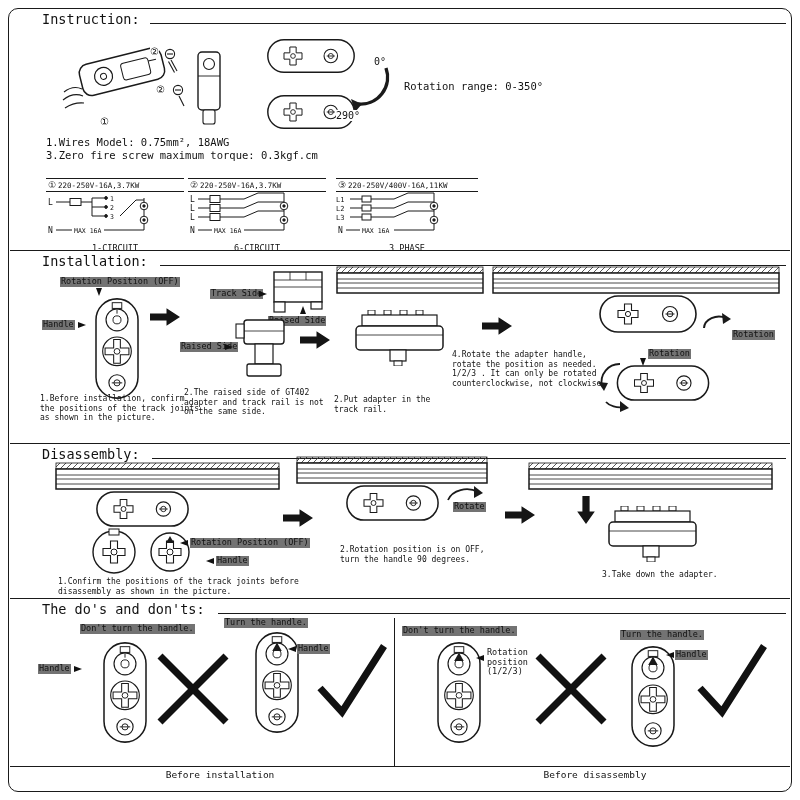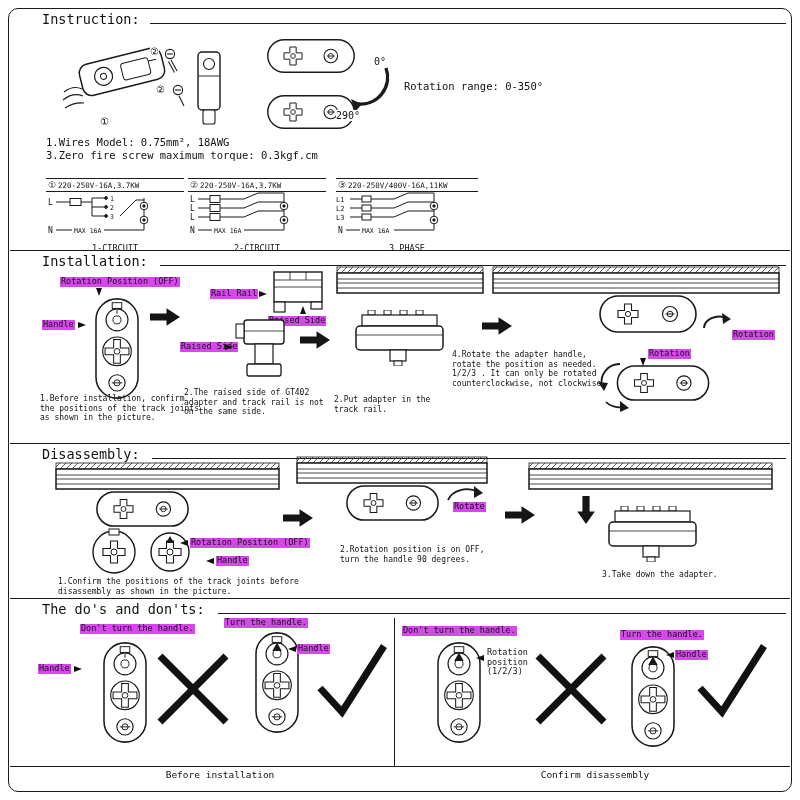--- a/index.html
+++ b/index.html
@@ -6,21 +6,21 @@
   html,body{background:#fff}
   .page{position:relative;width:800px;height:800px;background:#fff;color:#111;
         font-family:"DejaVu Sans Mono","Liberation Mono",monospace;overflow:hidden}
   .frame{position:absolute;left:8px;top:8px;width:784px;height:784px;
          border:1.6px solid #1a1a1a;border-radius:10px}
   .abs{position:absolute}
   .title{position:absolute;font-size:13.5px;white-space:nowrap}
   .hline{position:absolute;height:0;border-top:1.4px solid #1a1a1a}
   .vline{position:absolute;width:0;border-left:1.2px solid #1a1a1a}
   .note{font-size:10.5px;line-height:13px;white-space:nowrap}
-  .lbl{position:absolute;font-size:8.5px;line-height:9.5px;white-space:nowrap;background:#d946ef;padding:0 1px}
+  .lbl{position:absolute;font-size:8.5px;line-height:9.5px;white-space:nowrap;background:#737373;padding:0 1px}
   .lblw{position:absolute;font-size:8.5px;line-height:9.5px;background:#fff;padding:0 1px}
   .cap{position:absolute;font-size:8px;line-height:9.5px}
   .capc{position:absolute;font-size:9.5px;text-align:center}
   .mark{position:absolute;font-size:10px;background:#fff}
   .deg{position:absolute;font-size:10px;background:#fff}
   .chead{font-size:7.5px;border-top:1.1px solid #1a1a1a;border-bottom:1.1px solid #1a1a1a;
          padding:1px 0 1px 2px;white-space:nowrap}
   .cmark{font-size:9px;margin-right:2px}
   .ccap{font-size:8.5px;text-align:center;margin-top:1px}
   .ba-r{position:absolute;width:30px;height:20px;background:#151515;
@@ -193,21 +193,21 @@
           <circle cx="96" cy="28" r="1.2" fill="#1a1a1a"></circle>
         <line x1="10" y1="38" x2="24" y2="38"></line>
           <line x1="56" y1="38" x2="96" y2="38"></line>
       </g>
       <text x="2" y="10" font-size="8">L</text>
       <text x="2" y="19" font-size="8">L</text>
       <text x="2" y="28" font-size="8">L</text>
       <text x="2" y="41" font-size="8">N</text>
       <text x="26" y="40.5" font-size="6.5">MAX 16A</text>
     </svg>
-    <div class="ccap">2-CIRCUIT</div>
+    <div class="ccap">6-CIRCUIT</div>
   </div>
 
   <div class="abs" style="left:336px;top:178px;width:142px">
     <div class="chead"><span class="cmark">③</span><span>220-250V/400V-16A,11KW</span></div>
     <svg width="142" height="46">
       <g stroke="#1a1a1a" stroke-width="1" fill="none">
         <line x1="14" y1="7" x2="26" y2="7"></line>
           <rect x="26" y="4" width="9" height="6" fill="#fff"></rect>
           <line x1="35" y1="7" x2="58" y2="7"></line>
           <line x1="58" y1="7" x2="72" y2="1"></line>
@@ -246,21 +246,21 @@
   <div class="lbl" style="left:60px;top:277px">Rotation Position (OFF)</div>
   <div class="tri-d" style="left:96px;top:288px"></div>
   <svg class="abs" style="left:92px;top:296px" width="50" height="105" viewBox="0 0 50 110">
       <use href="#sym-front"></use>
     </svg>
   <div class="lbl" style="left:42px;top:320px">Handle</div>
   <div class="tri-r" style="left:78px;top:322px"></div>
   <div class="cap" style="left:40px;top:394px;width:162px">1.Before installation, confirm the positions of the track joints as shown in the picture.</div>
   <div class="ba-r" style="left:150px;top:307px"></div>
 
-  <div class="lbl" style="left:210px;top:289px">Rail Rail</div>
+  <div class="lbl" style="left:210px;top:289px">Track Side</div>
   <div class="tri-r" style="left:259px;top:291px"></div>
   <svg class="abs" style="left:270px;top:270px" width="56" height="44">
     <rect x="4" y="2" width="48" height="30" fill="#fff" stroke="#1a1a1a" stroke-width="1.4"></rect>
     <line x1="4" y1="10" x2="52" y2="10" stroke="#1a1a1a" stroke-width="0.8"></line>
     <line x1="4" y1="17" x2="52" y2="17" stroke="#1a1a1a" stroke-width="0.8"></line>
     <line x1="20" y1="2" x2="20" y2="10" stroke="#1a1a1a" stroke-width="0.8"></line>
     <line x1="36" y1="2" x2="36" y2="10" stroke="#1a1a1a" stroke-width="0.8"></line>
     <rect x="4" y="32" width="11" height="10" fill="#fff" stroke="#1a1a1a" stroke-width="1.2"></rect>
     <rect x="41" y="32" width="11" height="7" fill="#fff" stroke="#1a1a1a" stroke-width="1.2"></rect>
   </svg>
@@ -425,14 +425,14 @@
   <div class="lbl" style="left:620px;top:630px">Turn the handle.</div>
   <svg class="abs" style="left:628px;top:644px" width="50" height="105" viewBox="0 0 50 110">
     <use href="#sym-front"></use>
       <path d="M25 13 l5 9 h-10 z" fill="#1a1a1a"></path>
   </svg>
   <div class="tri-l" style="left:666px;top:652px"></div>
   <div class="lbl" style="left:675px;top:650px">Handle</div>
   <svg class="abs" style="left:692px;top:636px" width="78" height="88">
     <path d="M8 52 L30 76 L72 10" fill="none" stroke="#111" stroke-width="7"></path>
   </svg>
-  <div class="capc" style="left:495px;top:769px;width:200px">Confirm disassembly</div>
+  <div class="capc" style="left:495px;top:769px;width:200px">Before disassembly</div>
 </div>
 
 </body></html>

